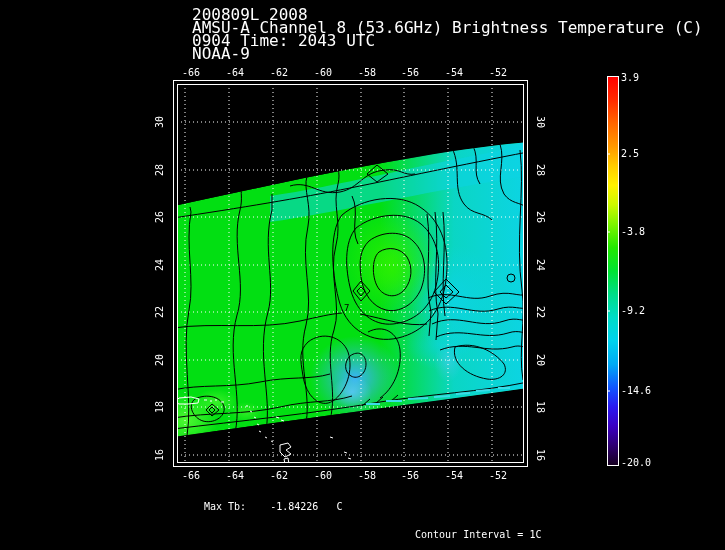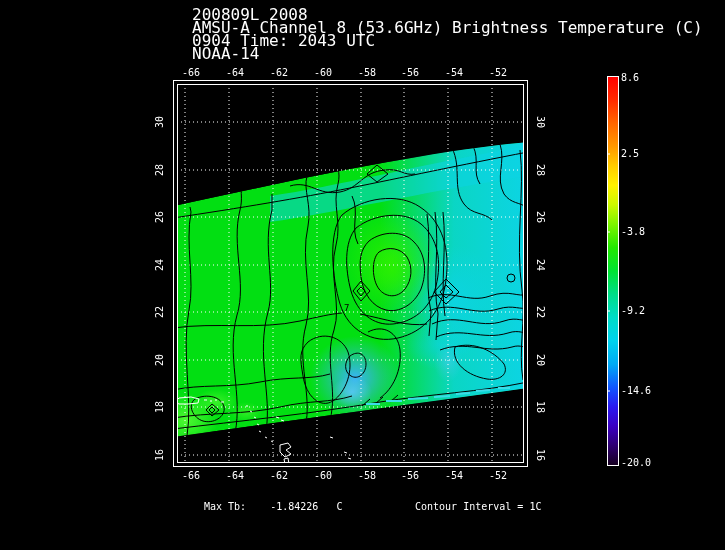--- a/index.html
+++ b/index.html
@@ -13,21 +13,21 @@
   .title-line{position:absolute;left:192px;font-size:16px;line-height:12px;white-space:pre;}
   .contour-label{position:absolute;color:#000;font-size:9px;line-height:9px;}
   svg{position:absolute;left:0;top:0;}
 </style>
 </head>
 <body>
 
 <div class="title-line" style="top:9px">200809L 2008</div>
 <div class="title-line" style="top:22px">AMSU-A Channel 8 (53.6GHz) Brightness Temperature (C)</div>
 <div class="title-line" style="top:35px">0904 Time: 2043 UTC</div>
-<div class="title-line" style="top:48px">NOAA-14</div>
+<div class="title-line" style="top:48px">NOAA-9</div>
 
 <svg width="725" height="550" viewBox="0 0 725 550">
   <defs>
     <clipPath id="swathClip">
         <path d="M173,206 C290,181 420,152 528,142 L528,388 L173,437 Z"></path>
       </clipPath>
     <clipPath id="plotClip">
         <rect x="177" y="84" width="347" height="379"></rect>
       </clipPath>
     <linearGradient id="lgCyan" x1="0" y1="0" x2="1" y2="0">
@@ -227,23 +227,23 @@
 
 <div class="t lat latR" style="left:531px;top:116px">30</div>
 <div class="t lat latR" style="left:531px;top:164px">28</div>
 <div class="t lat latR" style="left:531px;top:211px">26</div>
 <div class="t lat latR" style="left:531px;top:259px">24</div>
 <div class="t lat latR" style="left:531px;top:306px">22</div>
 <div class="t lat latR" style="left:531px;top:354px">20</div>
 <div class="t lat latR" style="left:531px;top:401px">18</div>
 <div class="t lat latR" style="left:531px;top:449px">16</div>
 
-<div class="t" style="left:621px;top:72px">8.6</div>
+<div class="t" style="left:621px;top:72px">3.9</div>
 <div class="t" style="left:621px;top:148px">2.5</div>
 <div class="t" style="left:621px;top:226px">-3.8</div>
 <div class="t" style="left:621px;top:305px">-9.2</div>
 <div class="t" style="left:621px;top:385px">-14.6</div>
 <div class="t" style="left:621px;top:457px">-20.0</div>
 
 <div class="contour-label" style="left:344px;top:304px">7</div>
 
 <div class="t" style="left:204px;top:501px">Max Tb:    -1.84226   C</div>
-<div class="t" style="left:415px;top:501px">Contour Interval = 1C</div>
+<div class="t" style="left:415px;top:529px">Contour Interval = 1C</div>
 
 </body></html>

